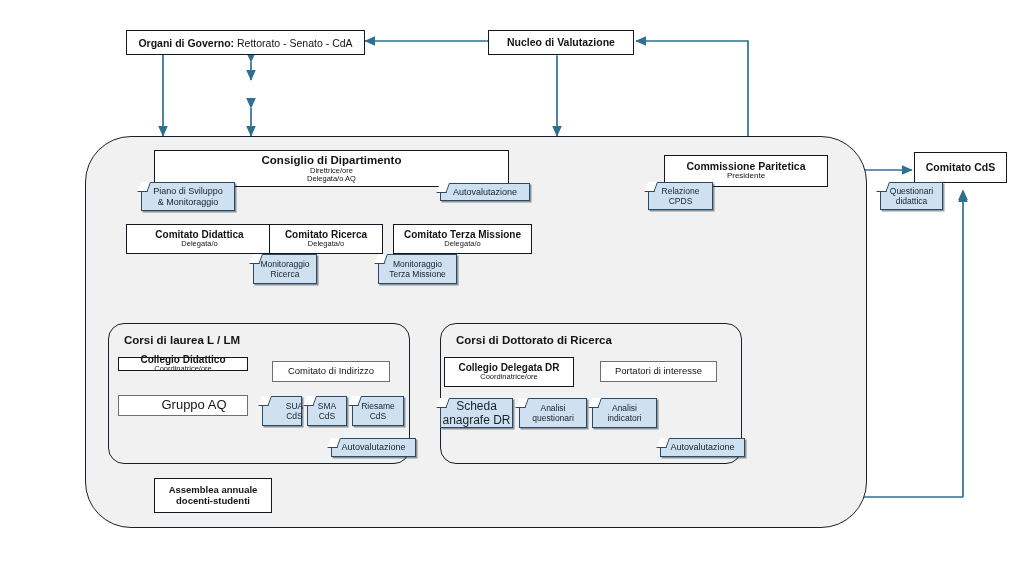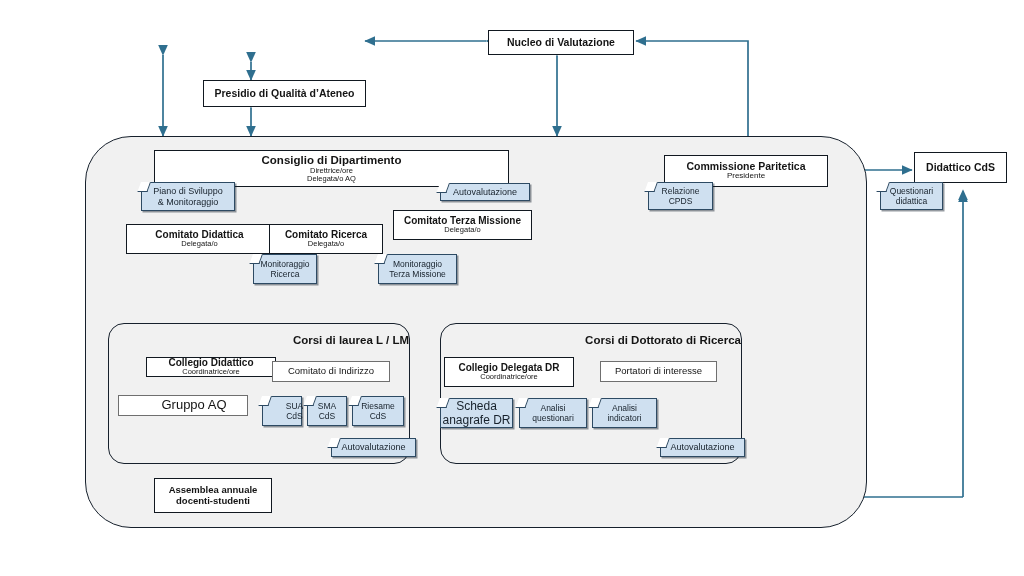--- a/index.html
+++ b/index.html
@@ -23,21 +23,21 @@
        color:#17212b;line-height:1.18;}
   .doc::before{content:"";position:absolute;left:-1.4px;top:-1.4px;
        width:9px;height:9px;background:#ffffff;
        border-right:1.4px solid #2d4a63;border-bottom:1.4px solid #2d4a63;
        transform:skewX(-20deg);transform-origin:top left;}
 
   
   .shell{position:absolute;background:#f1f1f1;border:1.5px solid #16202c;}
   .shell.outer{border-radius:46px;}
   .shell.inner{border-radius:16px;background:#f1f1f1;}
-  .shell .title{position:absolute;left:15px;right:0;text-align:right;font-weight:bold;}
+  .shell .title{position:absolute;left:15px;right:0;text-align:left;font-weight:bold;}
   .nb{font-weight:normal;}
 </style>
 </head>
 <body>
 
 <div id="stage">
 
   <svg id="wires" viewBox="0 0 1024 576" xmlns="http://www.w3.org/2000/svg">
     <defs>
       <marker id="ah" markerWidth="7" markerHeight="7" refX="6" refY="3.5" orient="auto" markerUnits="strokeWidth">
@@ -109,28 +109,30 @@
   <div class="shell outer" style="left:85px;top:136px;width:780px;height:390px;"></div>
 
   <div class="shell inner" style="left:108px;top:323px;width:300px;height:139px;">
     <div class="title" style="top:10px;font-size:11.5px;">Corsi di laurea L / LM</div>
   </div>
 
   <div class="shell inner" style="left:440px;top:323px;width:300px;height:139px;">
     <div class="title" style="top:10px;font-size:11.5px;">Corsi di Dottorato di Ricerca</div>
   </div>
 
+  <div class="node box dark" style="left:126px;top:30px;width:239px;height:25px;">
+    <div style="font-size:10.5px;">
+      <b>Organi di Governo:</b><span class="nb"> Rettorato - Senato - CdA</span>
+    </div>
+  </div>
 
   <div class="node box dark" style="left:488px;top:30px;width:146px;height:25px;">
     <div class="t1" style="font-size:10.5px;">Nucleo di Valutazione</div>
   </div>
 
-  <div class="node box dark" style="left:203px;top:80px;width:163px;height:27px;">
-    <div class="t1" style="font-size:10.5px;">Presidio di Qualità d’Ateneo</div>
-  </div>
 
   <div class="node box dark" style="left:154px;top:150px;width:355px;height:37px;">
     <div class="t1" style="font-size:11.5px;">Consiglio di Dipartimento</div>
     <div class="t2" style="font-size:7.5px;">Direttrice/ore</div>
     <div class="t2" style="font-size:7.5px;">Delegata/o AQ</div>
   </div>
 
   <div class="node doc" style="left:141px;top:182px;width:94px;height:29px;font-size:9px;">
     <div>Piano di Sviluppo</div>
     <div>&amp; Monitoraggio</div>
@@ -143,36 +145,36 @@
   <div class="node box dark" style="left:126px;top:224px;width:147px;height:30px;">
     <div class="t1" style="font-size:10px;">Comitato Didattica</div>
     <div class="t2" style="font-size:7.5px;">Delegata/o</div>
   </div>
 
   <div class="node box dark" style="left:269px;top:224px;width:114px;height:30px;">
     <div class="t1" style="font-size:10px;">Comitato Ricerca</div>
     <div class="t2" style="font-size:7.5px;">Delegata/o</div>
   </div>
 
-  <div class="node box dark" style="left:393px;top:210px;width:139px;height:30px;">
+  <div class="node box dark" style="left:393px;top:224px;width:139px;height:30px;">
     <div class="t1" style="font-size:10px;">Comitato Terza Missione</div>
     <div class="t2" style="font-size:7.5px;">Delegata/o</div>
   </div>
 
   <div class="node doc" style="left:253px;top:254px;width:64px;height:30px;font-size:8.5px;">
     <div>Monitoraggio</div>
     <div>Ricerca</div>
   </div>
 
   <div class="node doc" style="left:378px;top:254px;width:79px;height:30px;font-size:8.5px;">
     <div>Monitoraggio</div>
     <div>Terza Missione</div>
   </div>
 
-  <div class="node box dark" style="left:118px;top:357px;width:130px;height:20px;margin-left:28px;">
+  <div class="node box dark" style="left:118px;top:357px;width:130px;height:14px;">
     <div class="t1" style="font-size:10px;">Collegio Didattico</div>
     <div class="t2" style="font-size:7.5px;">Coordinatrice/ore</div>
   </div>
 
   <div class="node box" style="left:272px;top:361px;width:118px;height:21px;">
     <div class="t2" style="font-size:9.5px;">Comitato di Indirizzo</div>
   </div>
 
   <div class="node box" style="left:118px;top:395px;width:130px;height:21px;">
     <div class="t2" style="font-size:13px;margin-left:22px;">Gruppo AQ</div>
@@ -225,21 +227,21 @@
     <div class="t1" style="font-size:10.5px;">Commissione Paritetica</div>
     <div class="t2" style="font-size:8px;">Presidente</div>
   </div>
 
   <div class="node doc" style="left:648px;top:182px;width:65px;height:28px;font-size:8.5px;">
     <div>Relazione</div>
     <div>CPDS</div>
   </div>
 
   <div class="node box dark" style="left:914px;top:152px;width:93px;height:31px;">
-    <div class="t1" style="font-size:10.5px;">Didattico CdS</div>
+    <div class="t1" style="font-size:10.5px;">Comitato CdS</div>
   </div>
 
   <div class="node doc" style="left:880px;top:182px;width:63px;height:28px;font-size:8.5px;">
     <div>Questionari</div>
     <div>didattica</div>
   </div>
 
   <div class="node box dark" style="left:134px;top:478px;width:118px;height:35px;margin-left:20px;">
     <div class="t1" style="font-size:9.5px;">Assemblea annuale</div>
     <div class="t1" style="font-size:9.5px;">docenti-studenti</div>

